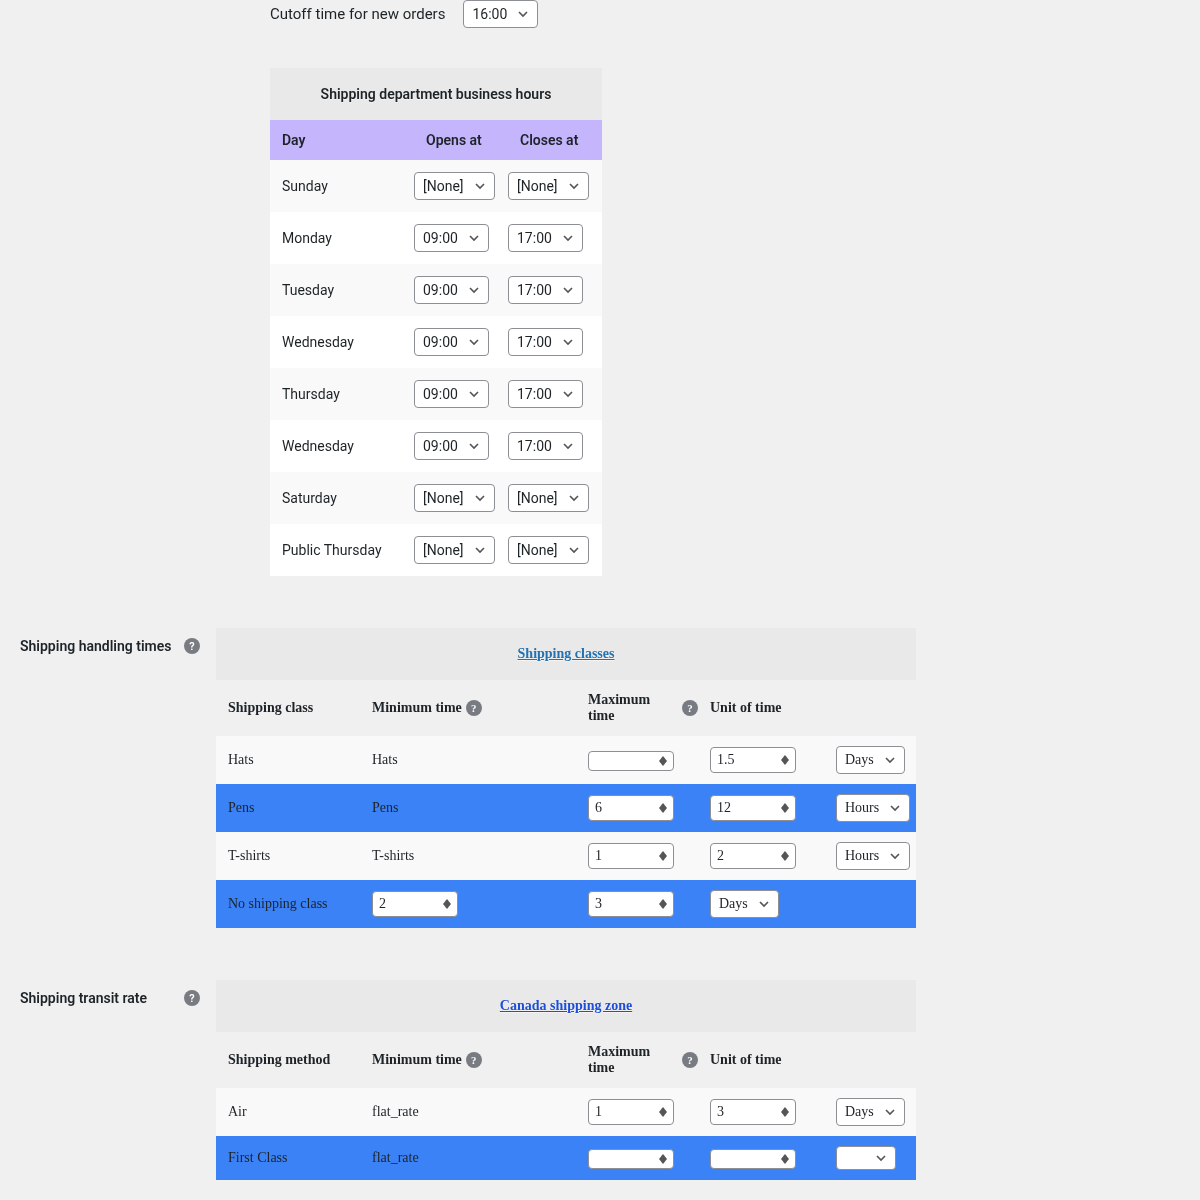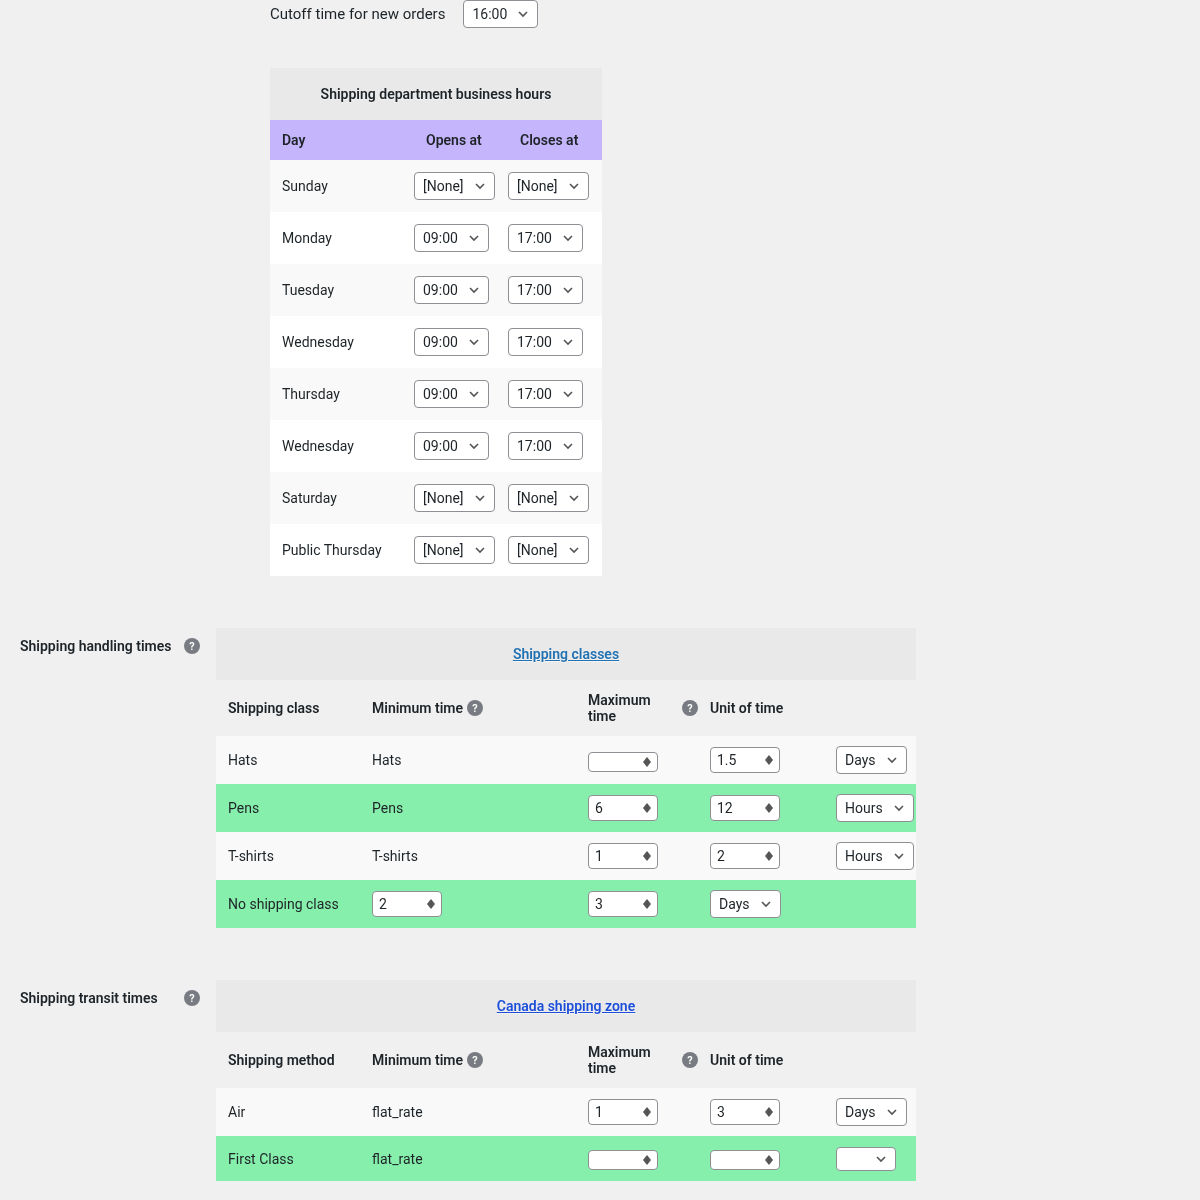--- a/index.html
+++ b/index.html
@@ -59,41 +59,41 @@
     display: grid;
     grid-template-columns: 144px 94px 94px;
     align-items: center;
     padding: 12px 0;
     background: #fff;
   }
   .hours-row.alt { background: #f9f9f9; }
   .hours-row .day { padding-left: 12px; font-size: 14px; }
   .hours-row .cell { }
   
-  .wide-table { width: 700px; }
+  .wide-table { width: 700px; font-family: Liberation Serif, serif; }
   .wide-cols {
     display: grid;
     grid-template-columns: 144px 216px 122px 126px 92px;
     padding: 12px 0;
     background: #f0f0f1;
   }
   .wide-cols .th { font-weight:600; font-size:14px; padding-left:12px; display:flex; align-items:center; gap:4px; }
   .wide-row {
     display: grid;
     grid-template-columns: 144px 216px 122px 126px 92px;
     align-items: center;
     padding: 10px 0;
-    background: #86efac;
+    background: #3b82f6;
   }
   .wide-row.alt { background: #f9f9f9; }
   .wide-row .cell { padding-left: 12px; font-size:14px; }
   .number-box {
     display: inline-flex; align-items: center; justify-content: space-between;
     background:#fff; border:1px solid #8c8f94; border-radius:4px;
-    padding:4px 6px; font-size:14px; width: 70px;
+    padding:4px 6px; font-size:14px; width: 86px;
   }
   .stepper {
     display:inline-flex; flex-direction:column; gap:0px;
   }
   .stepper svg { width:8px; height:5px; display:block; }
   .section-gap { height: 36px; }
   .q {
     width:16px; height:16px; border-radius:50%;
     background:#787c82; color:#fff; font-size:11px;
     display:inline-flex; align-items:center; justify-content:center;
@@ -446,21 +446,21 @@
               </div></div>
           </div>
         </div>
     </div>
   </div>
 
   <div class="section-gap"></div>
 
   <div class="row">
     <div class="row-label">
-      <span>Shipping transit times</span>
+      <span>Shipping transit rate</span>
       <span class="q">?</span>
     </div>
     <div class="wide-table">
       <div class="tbl-header">
         <span style="color:#1d4ed8; text-decoration:underline; cursor:pointer;">Canada shipping zone</span>
       </div>
       <div class="wide-cols">
         <div class="th">
             <span>Shipping method</span>
           </div>

